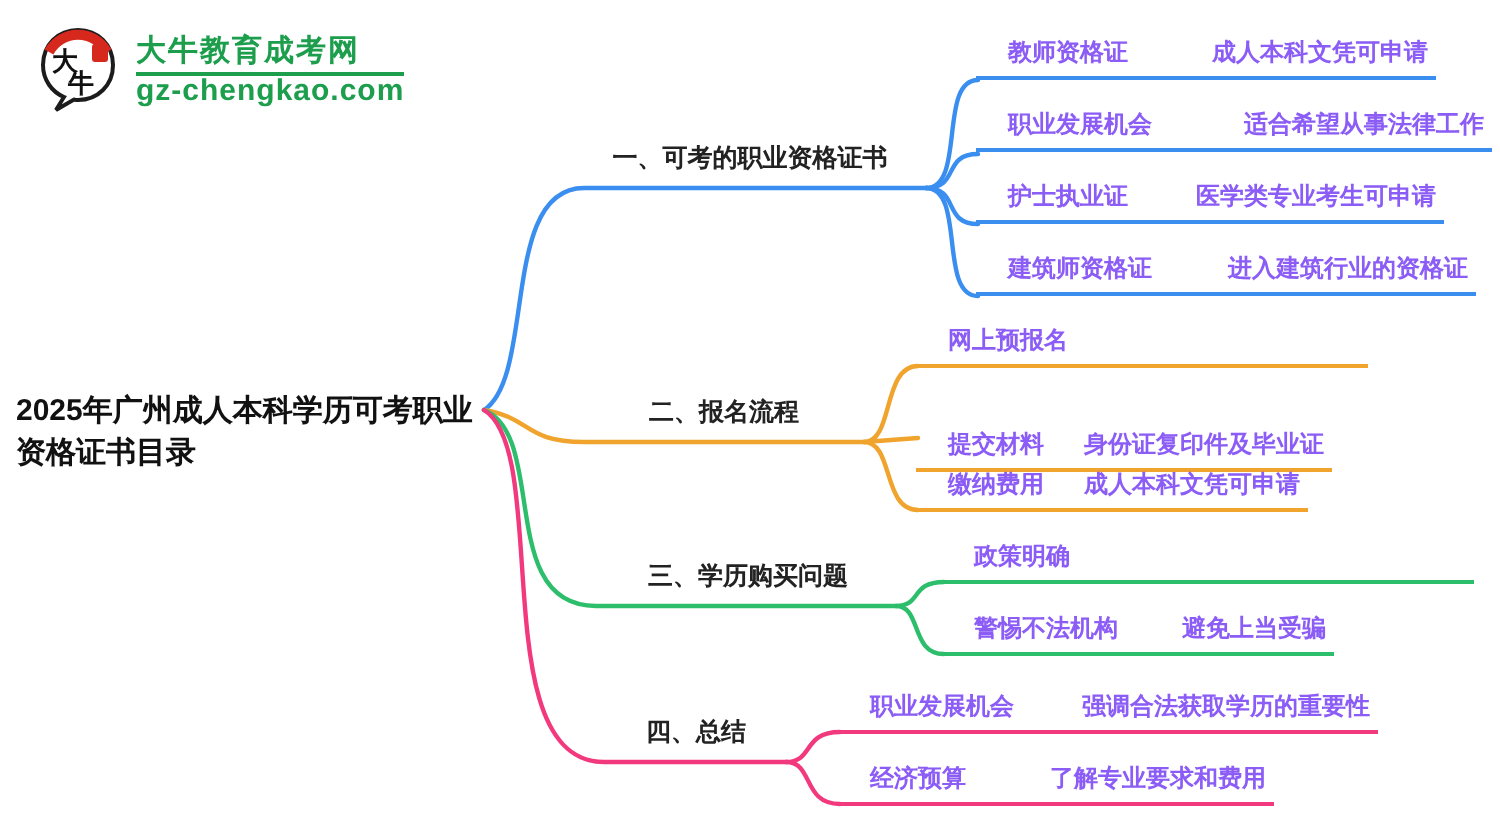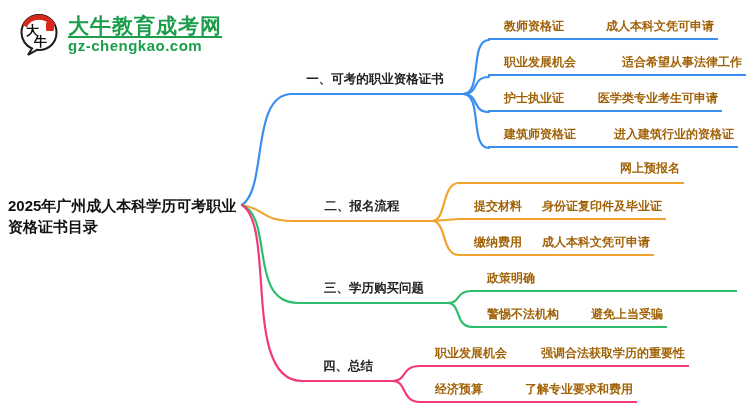--- a/index.html
+++ b/index.html
@@ -6,21 +6,21 @@
   body{
     width:750px;height:410px;position:relative;overflow:hidden;
     background:#ffffff;
     font-family:"Liberation Sans","DejaVu Sans",sans-serif;
     color:#1d1d1d;
   }
   
   .logo{position:absolute;left:18px;top:12px;display:flex;align-items:center;gap:8px;}
   .logo-bubble{width:42px;height:46px;flex:0 0 auto;}
   .logo-text{display:flex;flex-direction:column;}
-  .logo-name{font-size:21px;font-weight:bold;letter-spacing:1px;line-height:18px;}
+  .logo-name{font-size:15px;font-weight:bold;letter-spacing:1px;line-height:18px;}
   .logo-divider{height:2px;margin:1px 0 1px 0;width:100%;}
   .logo-url{font-size:15px;font-weight:bold;letter-spacing:.5px;line-height:14px;}
   
   .map-svg{position:absolute;left:0;top:0;pointer-events:none;}
   .root-label{
     position:absolute;left:8px;top:195px;width:234px;
     font-size:15px;font-weight:bold;line-height:21px;color:#111;
   }
   .branch-label{
     position:absolute;height:24px;display:flex;align-items:flex-end;justify-content:center;
@@ -28,21 +28,21 @@
   }
   .bl-1{left:286px;top:68px;width:178px;}
   .bl-2{left:294px;top:195px;width:136px;}
   .bl-3{left:298px;top:277px;width:152px;}
   .bl-4{left:302px;top:355px;width:92px;}
   .leaf-row{
     position:absolute;height:24px;box-sizing:border-box;
     display:flex;justify-content:space-between;align-items:flex-end;
     border-bottom:2px solid #888;
     padding:0 4px 3px 16px;
-    font-size:12px;color:#a16207;white-space:nowrap;
+    font-size:12px;color:#8b5cf6;white-space:nowrap;
   }
   .leaf-row .leaf-label{font-weight:bold;}
   .leaf-row .leaf-detail{font-weight:bold;}
   
   .r-1-0{left:488px;top:16px;width:230px;}
   .r-1-1{left:488px;top:52px;width:258px;}
   .r-1-2{left:488px;top:88px;width:234px;}
   .r-1-3{left:488px;top:124px;width:250px;}
   
   .r-2-0{left:458px;top:160px;width:226px;}
@@ -120,24 +120,24 @@
 </div>
 <div class="leaf-row r-1-2" style="border-bottom-color: rgb(58, 142, 240);">
   <span class="leaf-label">护士执业证</span>
   <span class="leaf-detail">医学类专业考生可申请</span>
 </div>
 <div class="leaf-row r-1-3" style="border-bottom-color: rgb(58, 142, 240);">
   <span class="leaf-label">建筑师资格证</span>
   <span class="leaf-detail">进入建筑行业的资格证</span>
 </div>
 
-<div class="leaf-row r-2-0" style="border-bottom-color: rgb(240, 164, 46); flex-direction: column;">
+<div class="leaf-row r-2-0" style="border-bottom-color: rgb(240, 164, 46);">
   <span class="leaf-label">网上预报名</span>
 </div>
-<div class="leaf-row r-2-1" style="border-bottom-color: rgb(240, 164, 46);">
+<div class="leaf-row r-2-1" style="border-bottom-color: rgb(240, 164, 46); margin-top: 16px;">
   <span class="leaf-label">提交材料</span>
   <span class="leaf-detail">身份证复印件及毕业证</span>
 </div>
 <div class="leaf-row r-2-2" style="border-bottom-color: rgb(240, 164, 46);">
   <span class="leaf-label">缴纳费用</span>
   <span class="leaf-detail">成人本科文凭可申请</span>
 </div>
 
 <div class="leaf-row r-3-0" style="border-bottom-color: rgb(45, 190, 108);">
   <span class="leaf-label">政策明确</span>

